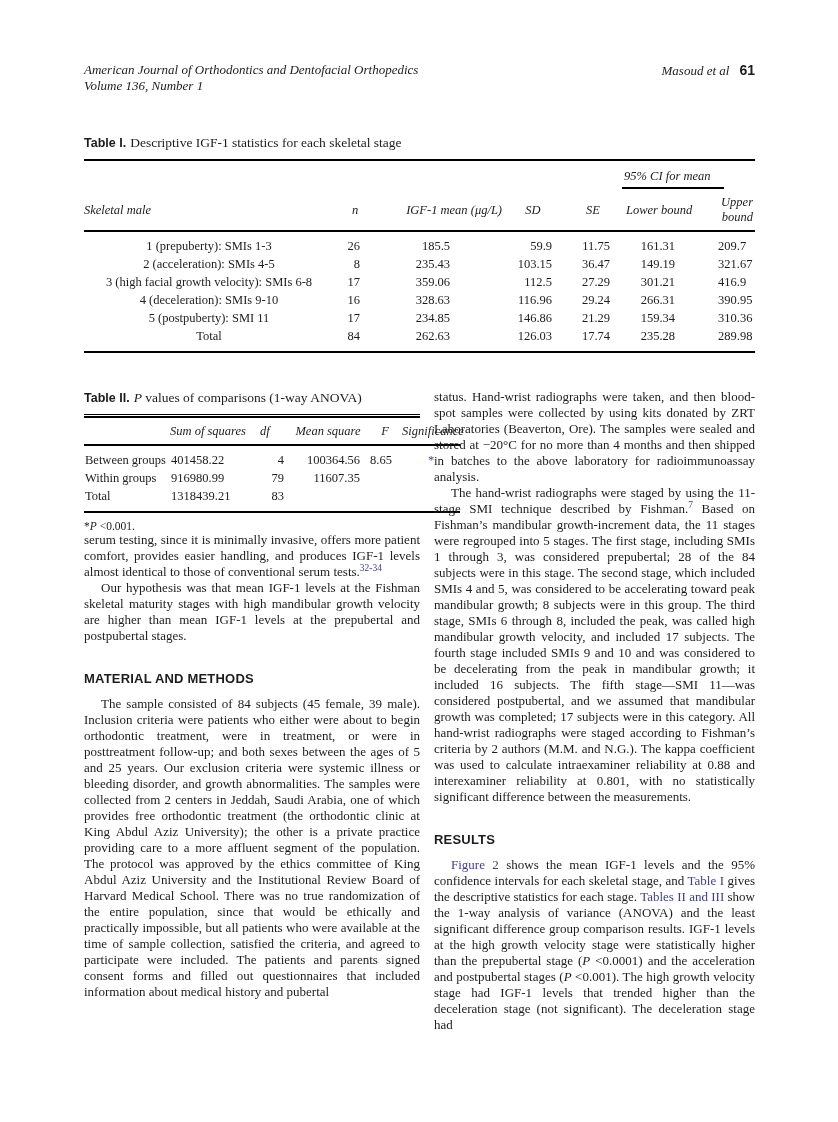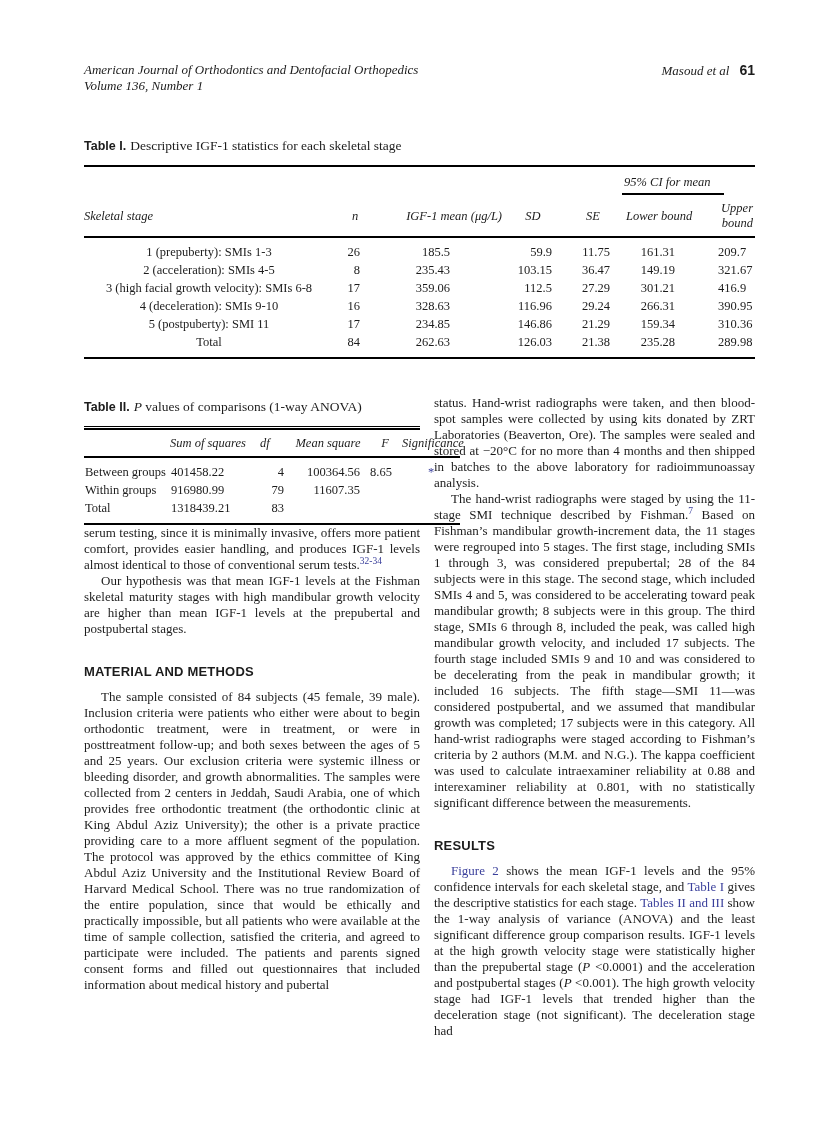--- a/index.html
+++ b/index.html
@@ -11,21 +11,21 @@
     font-family:"Liberation Serif","DejaVu Serif",serif; overflow:hidden;
   }
   
   .running-head { display:flex; justify-content:space-between; align-items:flex-start; }
   .rh-left { font-style:italic; font-size:13px; line-height:16px; }
   .rh-right { display:flex; align-items:baseline; }
   .rh-authors { font-style:italic; font-size:13px; }
   .rh-pagenum { font-family:"Liberation Sans",sans-serif; font-weight:bold; font-size:14px; margin-left:10px; }
 
   
-  .tbl-caption { font-size:13.5px; margin-bottom:7px; line-height:24px; }
+  .tbl-caption { font-size:13.5px; margin-bottom:7px; line-height:18px; }
   .tbl-label { font-family:"Liberation Sans",sans-serif; font-weight:bold; font-size:12.5px; margin-right:4px; }
 
   
   .table1-block { margin-top:40px; }
   table { border-collapse:collapse; width:100%; }
   .t1 { border-top:2.5px solid var(--rule); border-bottom:2.5px solid var(--rule); font-size:12.5px; table-layout:fixed; }
   .t1 th { font-style:italic; font-weight:normal; font-size:12.5px; padding:2px 0; }
   .t1 .spanner-row th { text-align:left; padding-top:8px; }
   .ci-span { display:inline-block; border-bottom:2.5px solid var(--rule); padding:0 14px 3px 2px; }
   .t1 .cols-row th { padding:4px 0 5px; border-bottom:2.5px solid var(--rule); }
@@ -113,21 +113,21 @@
           <col style="width:58px">
           <col style="width:95px">
           <col style="width:38px">
       </colgroup>
       <thead>
         <tr class="spanner-row">
           <th colspan="5"></th>
           <th colspan="2"><span class="ci-span">95% CI for mean</span></th>
         </tr>
         <tr class="cols-row">
-          <th>Skeletal stage</th>
+          <th>Skeletal male</th>
           <th>n</th>
           <th>IGF-1 mean (μg/L)</th>
           <th>SD</th>
           <th>SE</th>
           <th>Lower bound</th>
           <th>Upper bound</th>
         </tr>
       </thead>
       <tbody>
           <tr>
@@ -173,21 +173,21 @@
             <td>146.86</td>
             <td>21.29</td>
             <td>159.34</td>
             <td>310.36</td>
           </tr>
           <tr>
             <td>Total</td>
             <td>84</td>
             <td>262.63</td>
             <td>126.03</td>
-            <td>21.38</td>
+            <td>17.74</td>
             <td>235.28</td>
             <td>289.98</td>
           </tr>
         </tbody>
     </table>
   </div>
 
   <div class="cols">
 
     <div class="col-left">
@@ -235,20 +235,21 @@
               <tr>
                 <td>Total</td>
                 <td>1318439.21</td>
                 <td>83</td>
                 <td></td>
                 <td></td>
                 <td></td>
               </tr>
             </tbody>
         </table>
+        <div class="tbl-footnote"><span>*</span><span class="italic">P</span><span> &lt;0.001.</span></div>
       </div>
 
       <p class="body-p mt-para"><span>serum testing, since it is minimally invasive, offers more patient comfort, provides easier handling, and produces IGF-1 levels almost identical to those of conventional serum tests.</span><span class="suplink">32-34</span></p>
       <p class="body-p indent">Our hypothesis was that mean IGF-1 levels at the Fishman skeletal maturity stages with high mandibular growth velocity are higher than mean IGF-1 levels at the prepubertal and postpubertal stages.</p>
       <h2 class="section-heading">MATERIAL AND METHODS</h2>
       <p class="body-p indent">The sample consisted of 84 subjects (45 female, 39 male). Inclusion criteria were patients who either were about to begin orthodontic treatment, were in treatment, or were in posttreatment follow-up; and both sexes between the ages of 5 and 25 years. Our exclusion criteria were systemic illness or bleeding disorder, and growth abnormalities. The samples were collected from 2 centers in Jeddah, Saudi Arabia, one of which provides free orthodontic treatment (the orthodontic clinic at King Abdul Aziz University); the other is a private practice providing care to a more affluent segment of the population. The protocol was approved by the ethics committee of King Abdul Aziz University and the Institutional Review Board of Harvard Medical School. There was no true randomization of the entire population, since that would be ethically and practically impossible, but all patients who were available at the time of sample collection, satisfied the criteria, and agreed to participate were included. The patients and parents signed consent forms and filled out questionnaires that included information about medical history and pubertal</p>
     </div>
 
     <div class="col-right">
       <p class="body-p">status. Hand-wrist radiographs were taken, and then blood-spot samples were collected by using kits donated by ZRT Laboratories (Beaverton, Ore). The samples were sealed and stored at −20°C for no more than 4 months and then shipped in batches to the above laboratory for radioimmunoassay analysis.</p>

